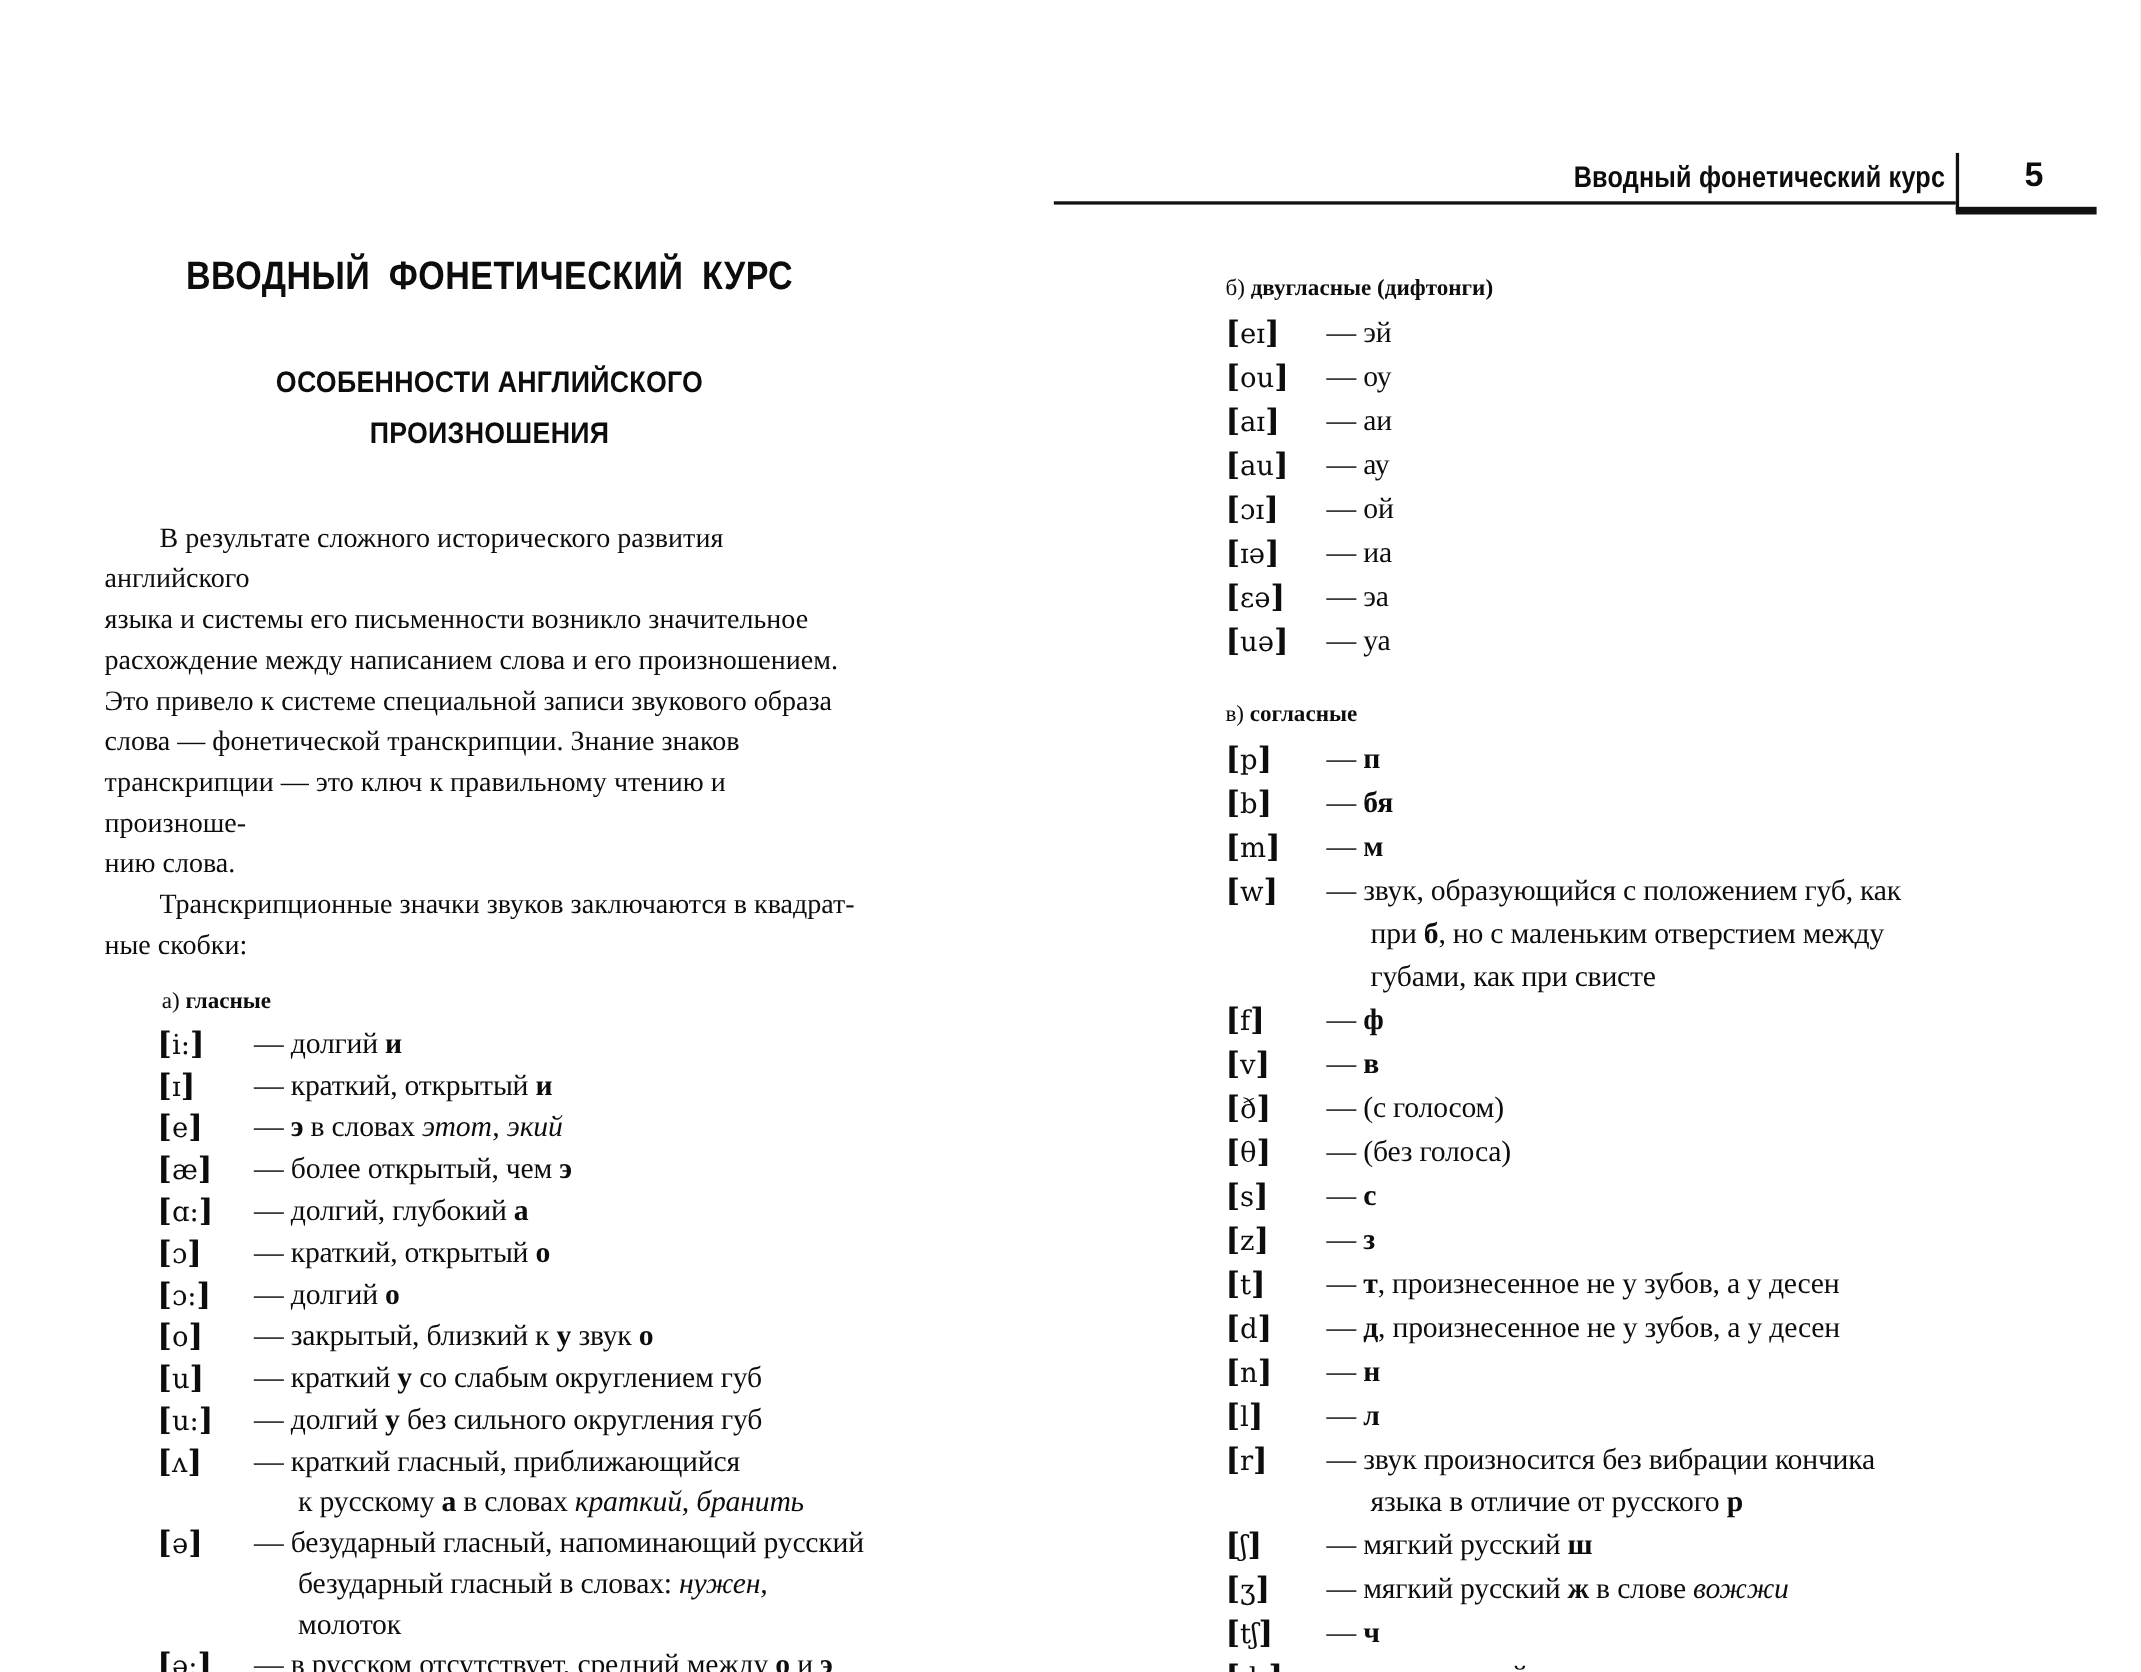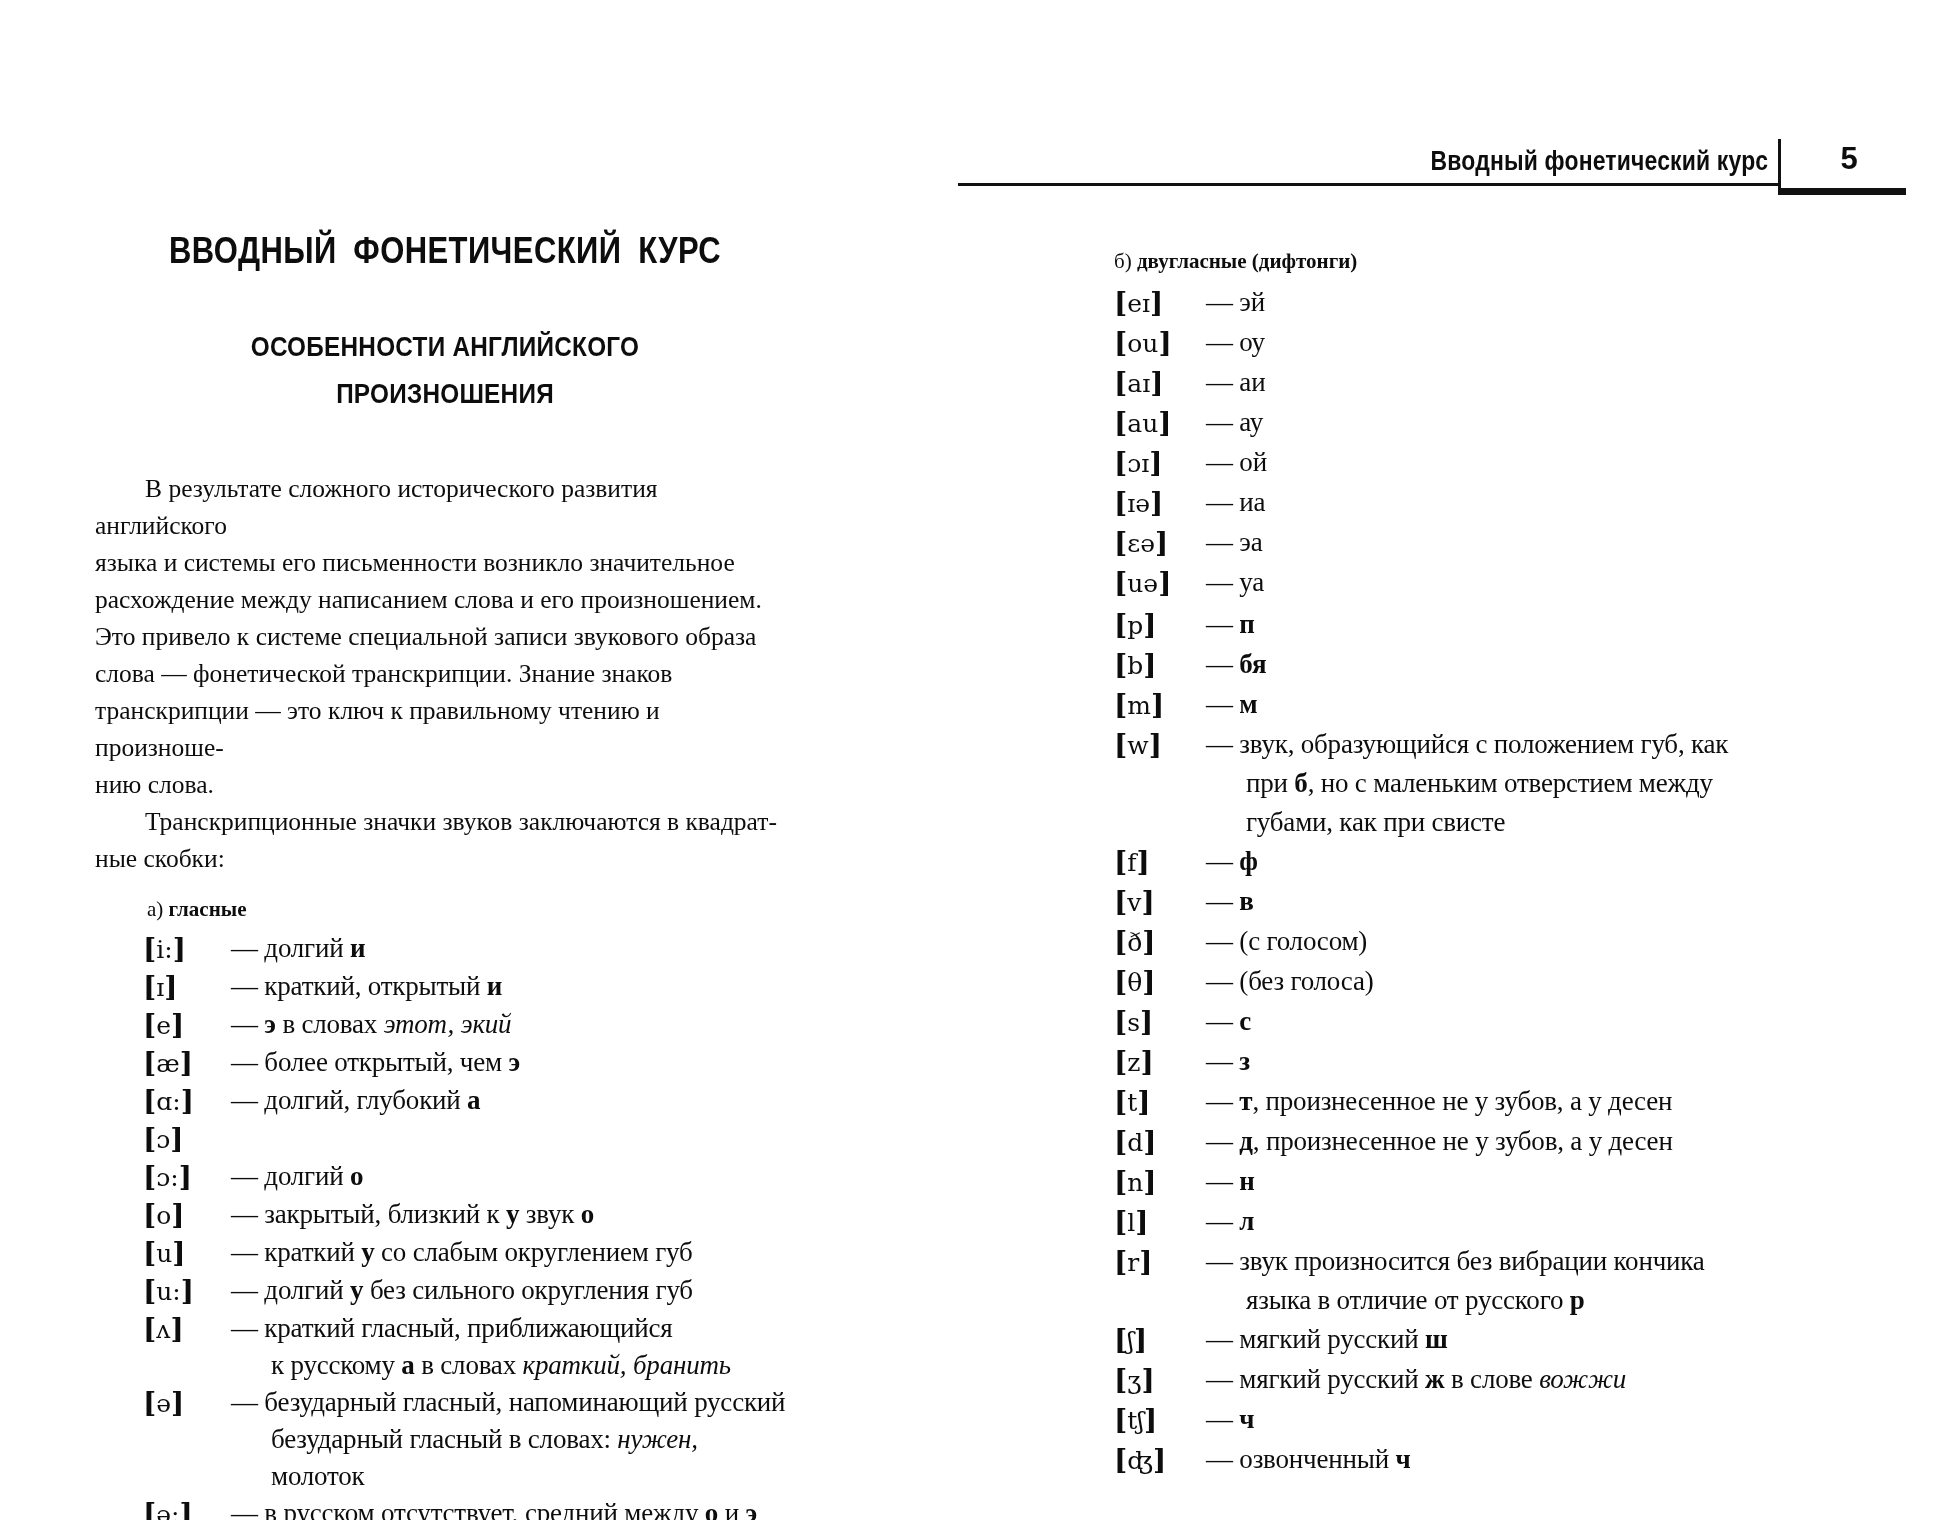--- a/index.html
+++ b/index.html
@@ -95,20 +95,21 @@
         <div class="row">
           <span class="sym"><span class="br">[</span><span class="ipa">æ</span><span class="br">]</span></span>
           <span class="desc">— более открытый, чем <b>э</b></span>
         </div>
         <div class="row">
           <span class="sym"><span class="br">[</span><span class="ipa">ɑ:</span><span class="br">]</span></span>
           <span class="desc">— долгий, глубокий <b>а</b></span>
         </div>
         <div class="row">
           <span class="sym"><span class="br">[</span><span class="ipa">ɔ</span><span class="br">]</span></span>
+          <span class="desc">— краткий, открытый <b>о</b></span>
         </div>
         <div class="row">
           <span class="sym"><span class="br">[</span><span class="ipa">ɔ:</span><span class="br">]</span></span>
           <span class="desc">— долгий <b>о</b></span>
         </div>
         <div class="row">
           <span class="sym"><span class="br">[</span><span class="ipa">o</span><span class="br">]</span></span>
           <span class="desc">— закрытый, близкий к <b>у</b> звук <b>о</b></span>
         </div>
         <div class="row">
@@ -166,20 +167,21 @@
         </div>
         <div class="row">
           <span class="sym"><span class="br">[</span><span class="ipa">ɛə</span><span class="br">]</span></span>
           <span class="desc">— эа</span>
         </div>
         <div class="row">
           <span class="sym"><span class="br">[</span><span class="ipa">uə</span><span class="br">]</span></span>
           <span class="desc">— уа</span>
         </div>
       </div>
+    <div class="list-heading heading-consonants">в) <b>согласные</b></div>
     <div class="plist">
         <div class="row">
           <span class="sym"><span class="br">[</span><span class="ipa">p</span><span class="br">]</span></span>
           <span class="desc">— <b>п</b></span>
         </div>
         <div class="row">
           <span class="sym"><span class="br">[</span><span class="ipa">b</span><span class="br">]</span></span>
           <span class="desc">— <b>бя</b></span>
         </div>
         <div class="row">

